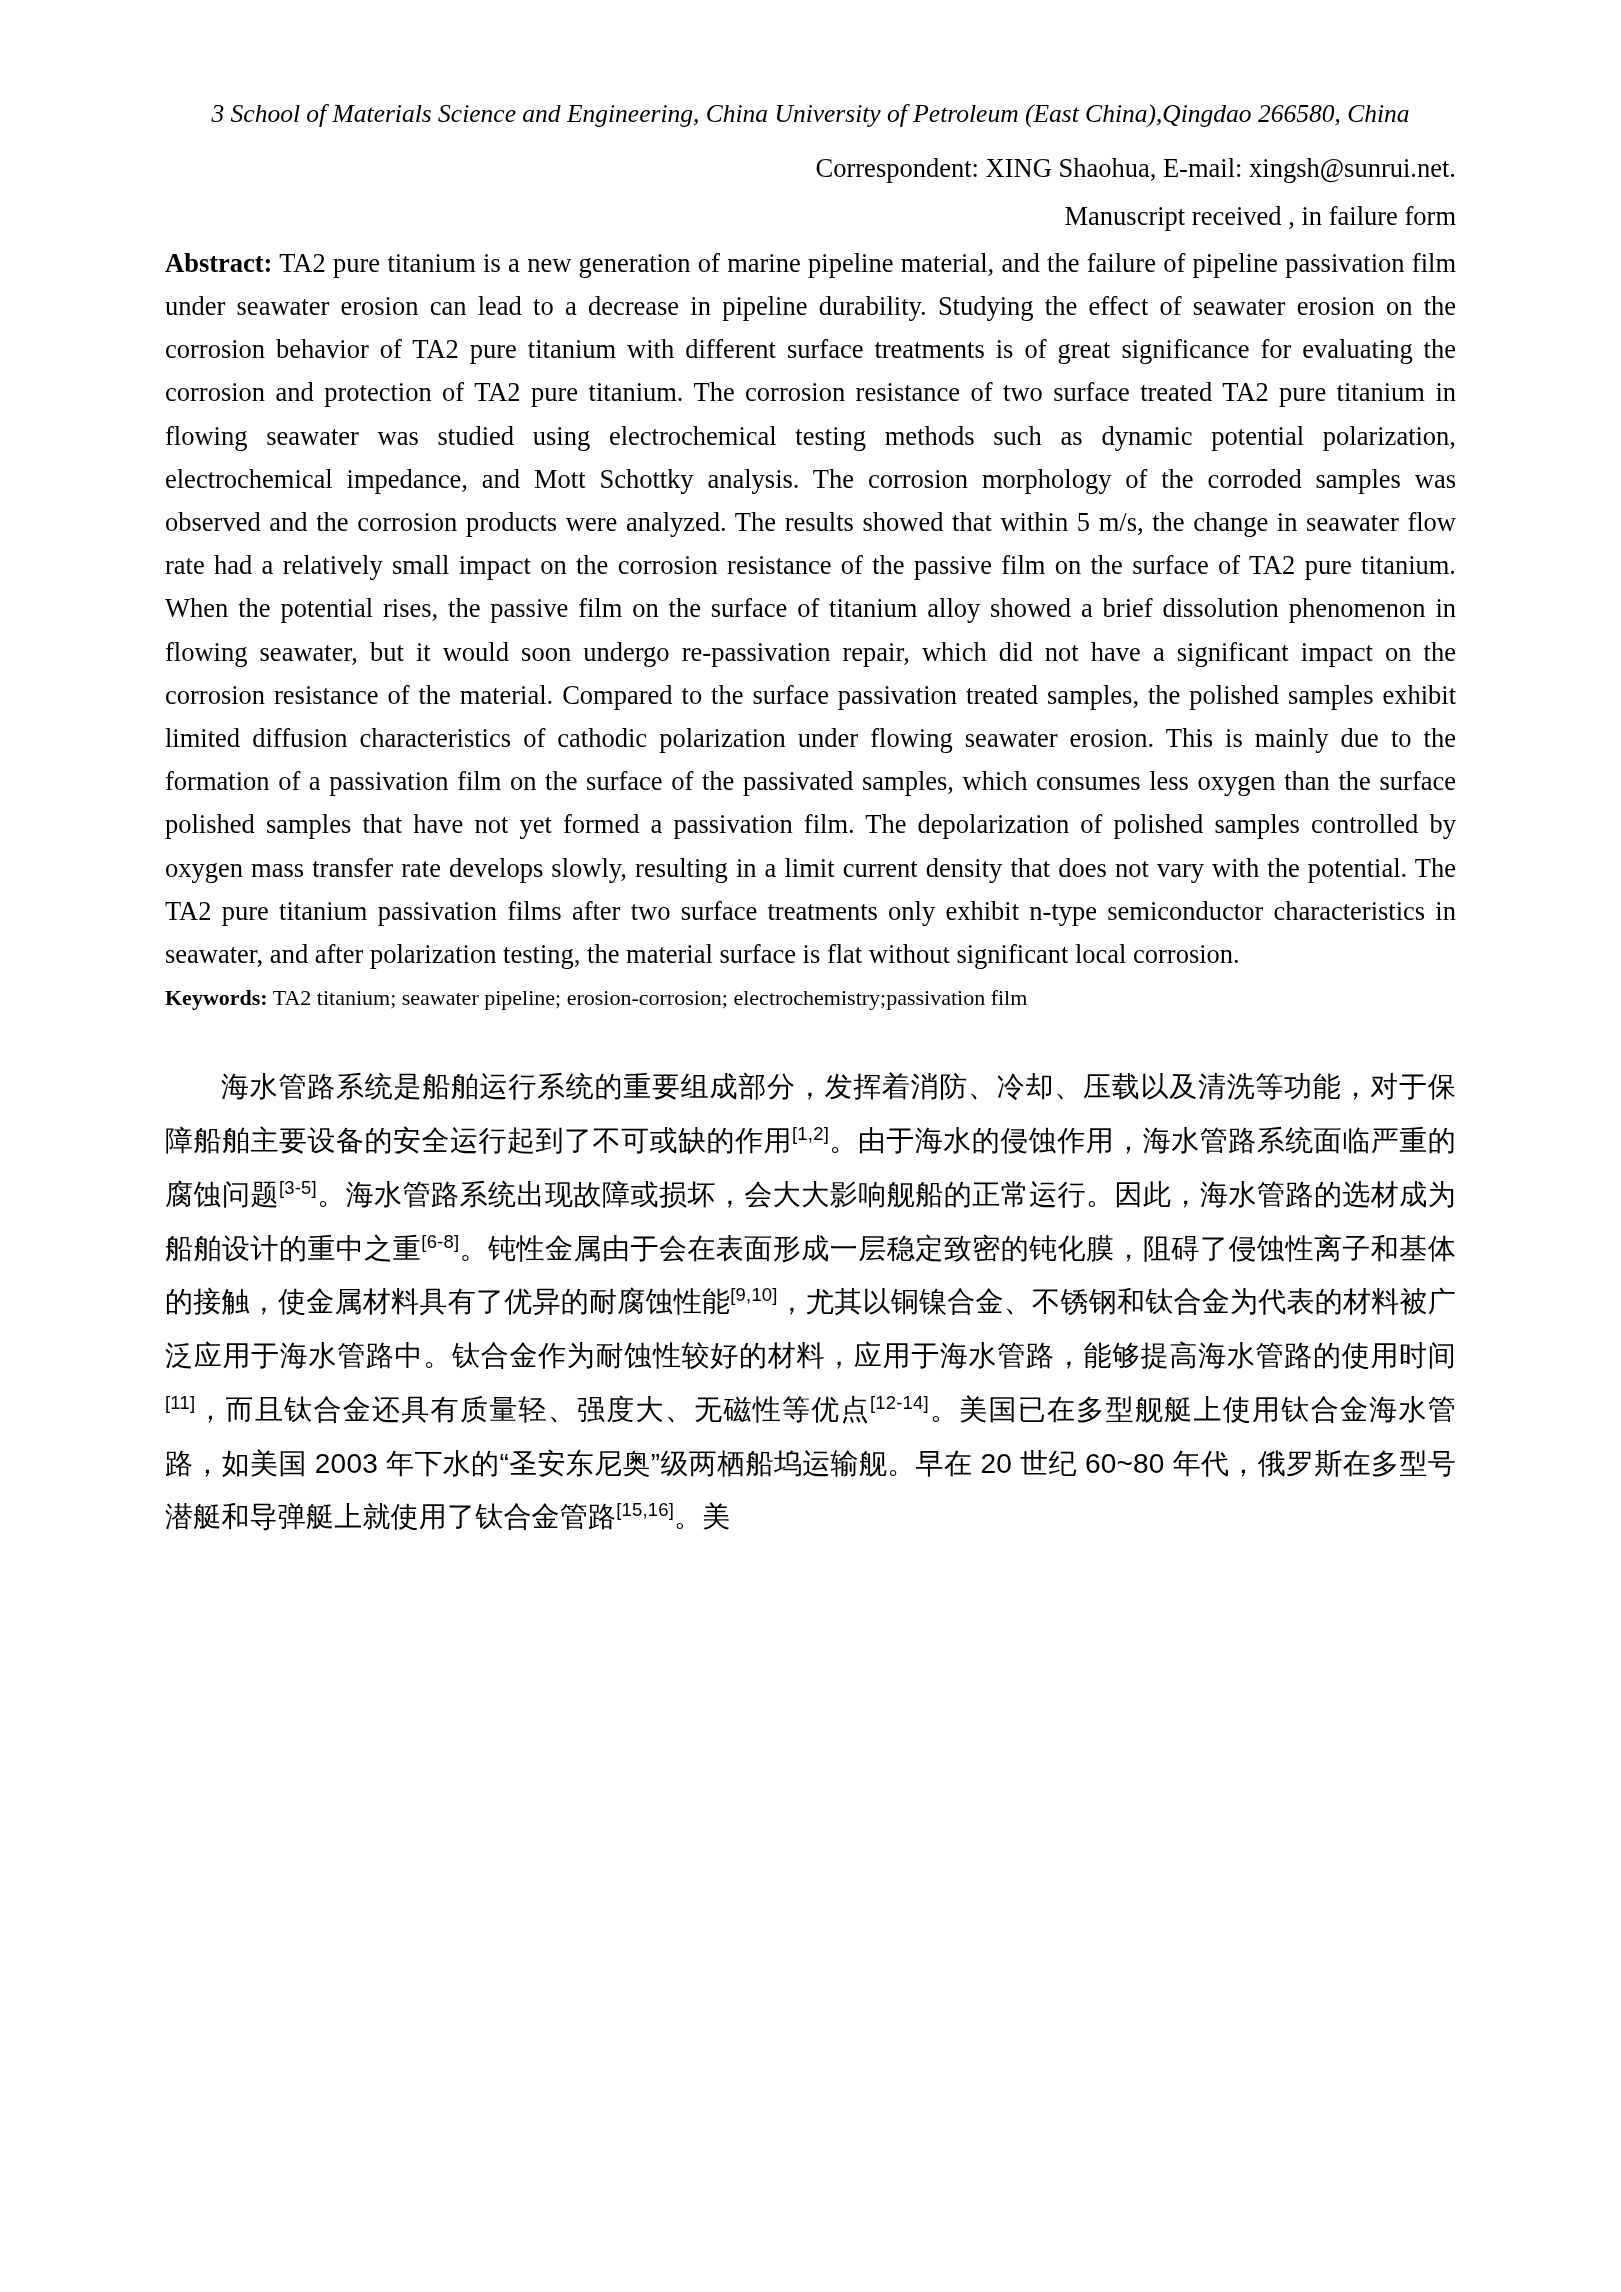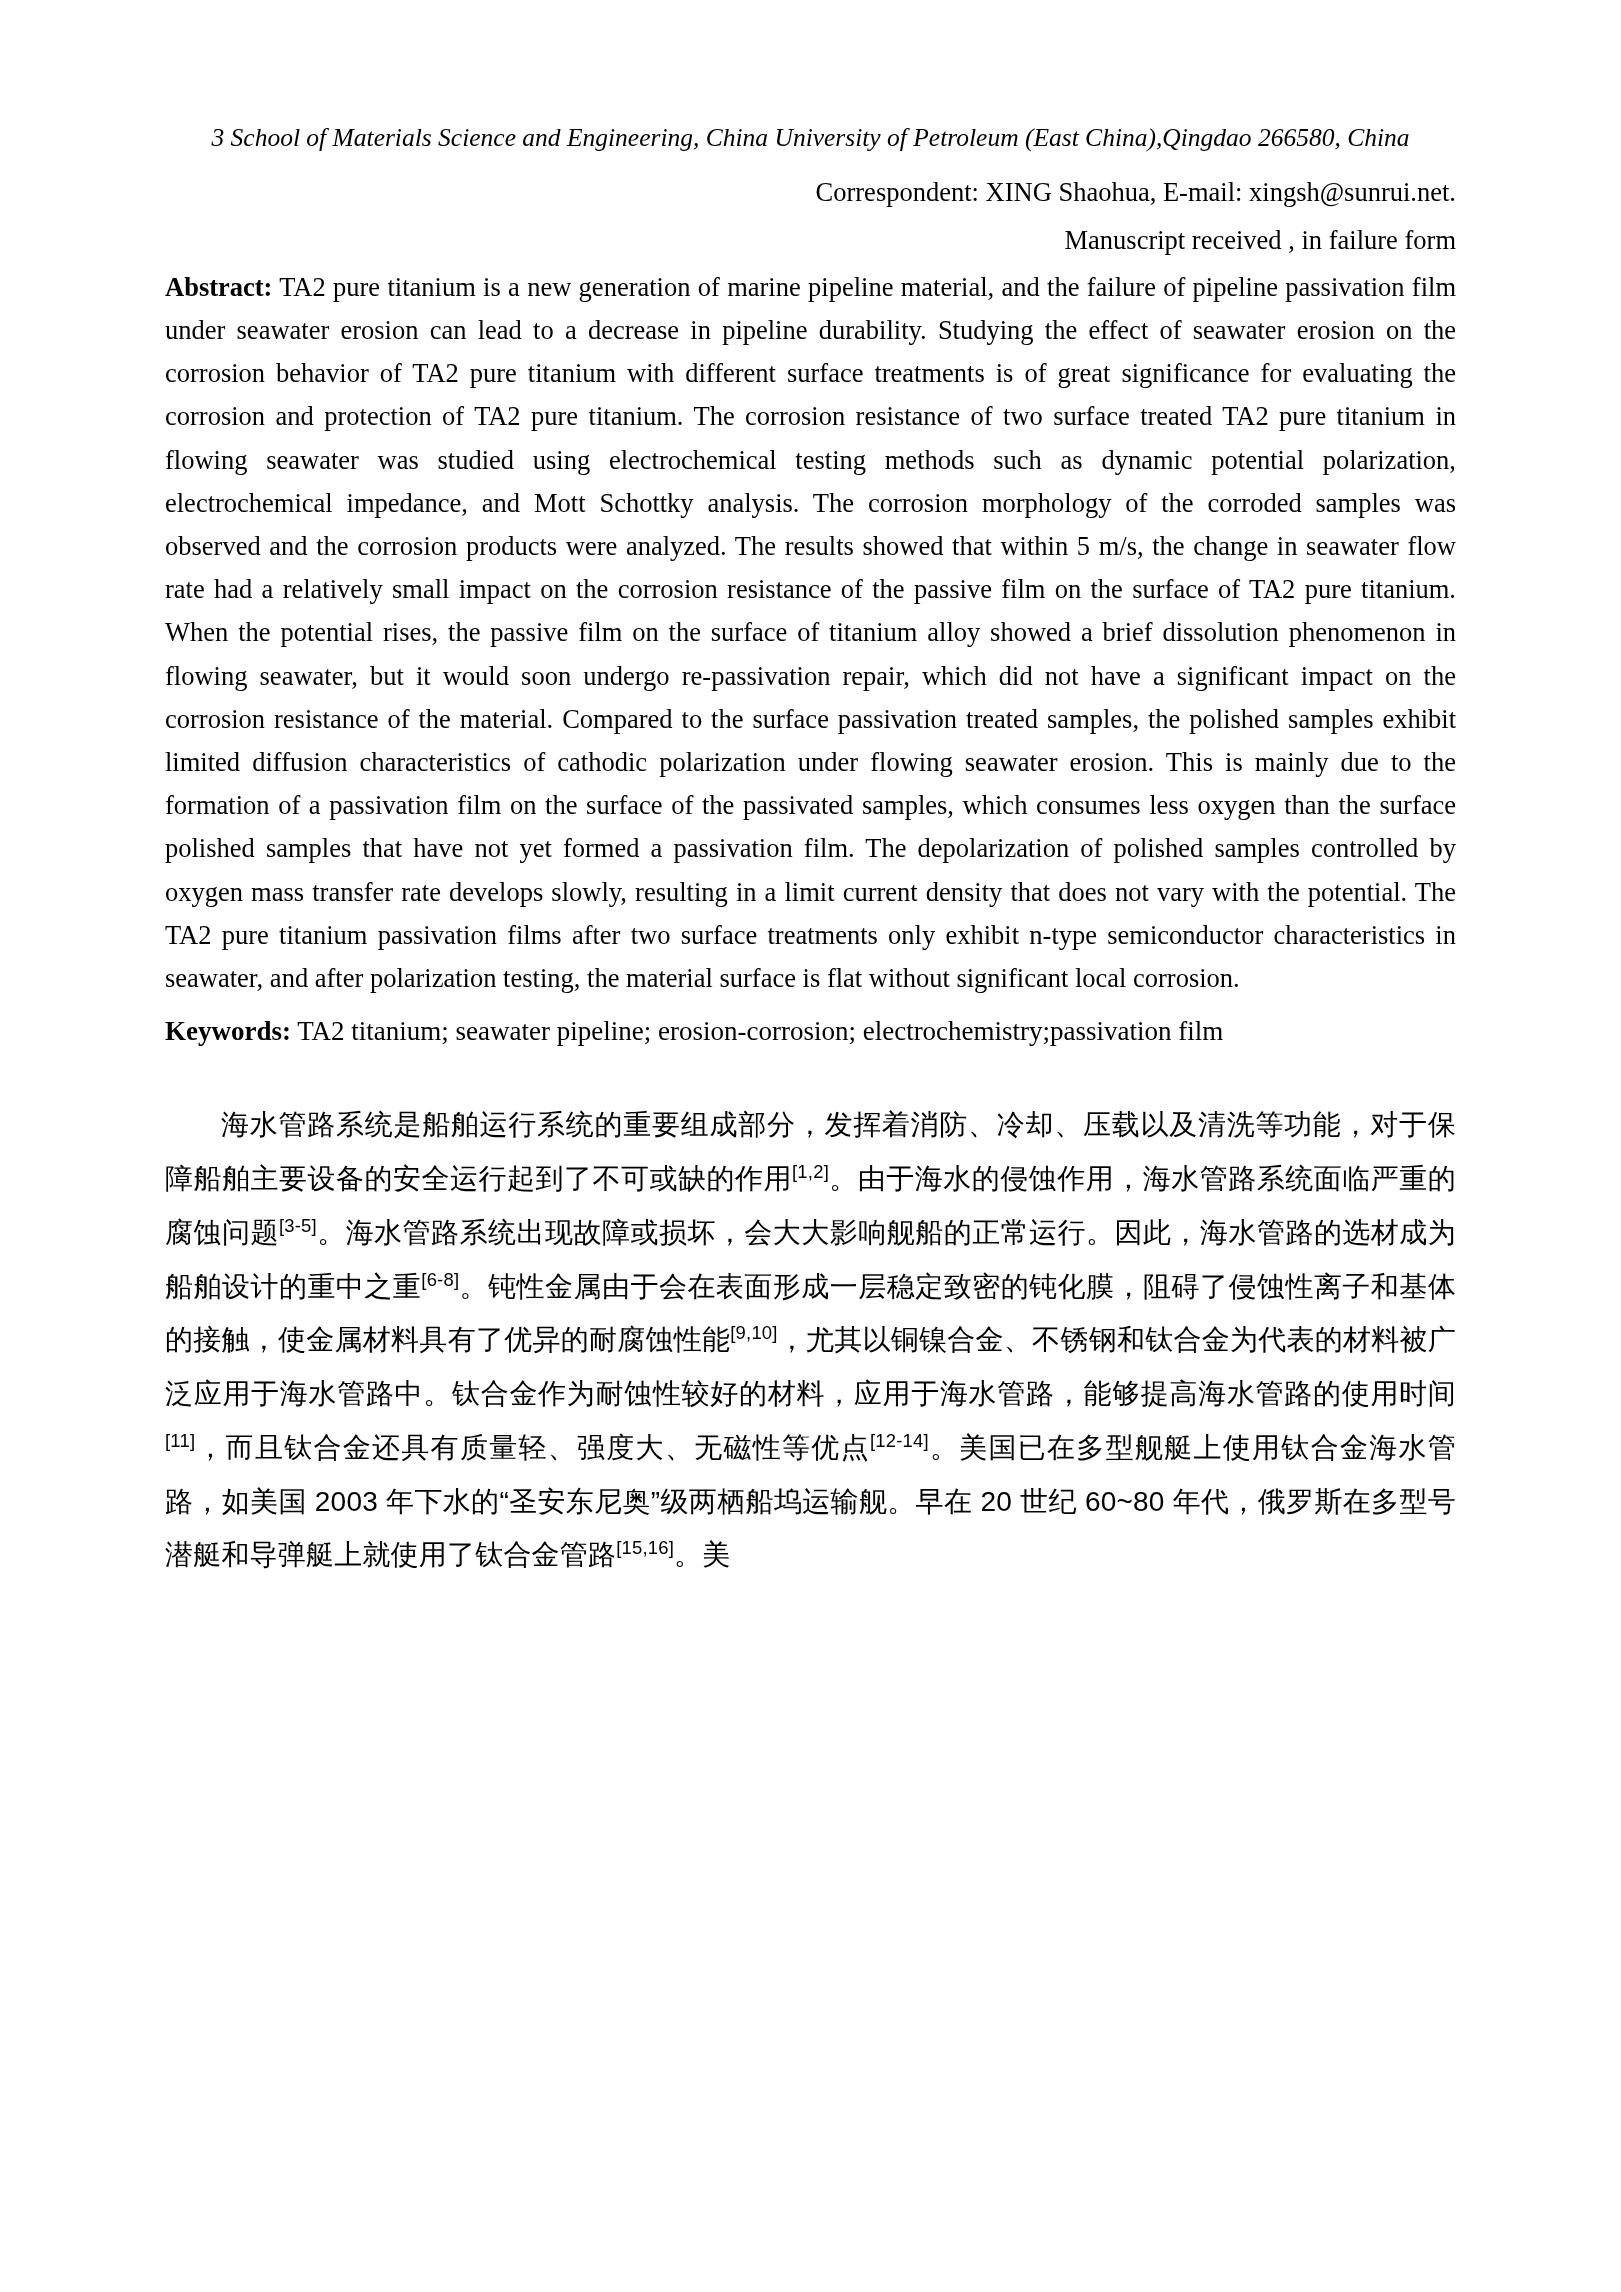--- a/index.html
+++ b/index.html
@@ -12,21 +12,21 @@
     height: 2293px;
     font-family: "Liberation Serif", serif;
     color: #000000;
     overflow: hidden;
   }
   .page {
     position: relative;
     width: 1621px;
     height: 2006px;
     box-sizing: border-box;
-    padding: 118px 165px 59px 165px;
+    padding: 94px 165px 59px 165px;
   }
   .affiliation {
     font-style: italic;
     font-size: 25.5px;
     line-height: 1.55;
     text-align: center;
     margin: 0 39px 0 39px;
   }
   .meta-line {
     font-size: 26.5px;
@@ -41,22 +41,22 @@
     margin-top: 4px;
     font-size: 26.5px;
     line-height: 1.63;
     text-align: justify;
     text-justify: inter-word;
   }
   .abstract .lead {
     font-weight: bold;
   }
   .keywords {
-    margin-top: 10px;
-    font-size: 27px;
+    margin-top: 4px;
+    font-size: 22px;
     line-height: 1.6;
     text-align: left;
   }
   .keywords .lead {
     font-weight: bold;
   }
   .cn-body {
     margin-top: 45px;
     font-size: 28px;
     line-height: 1.92;

